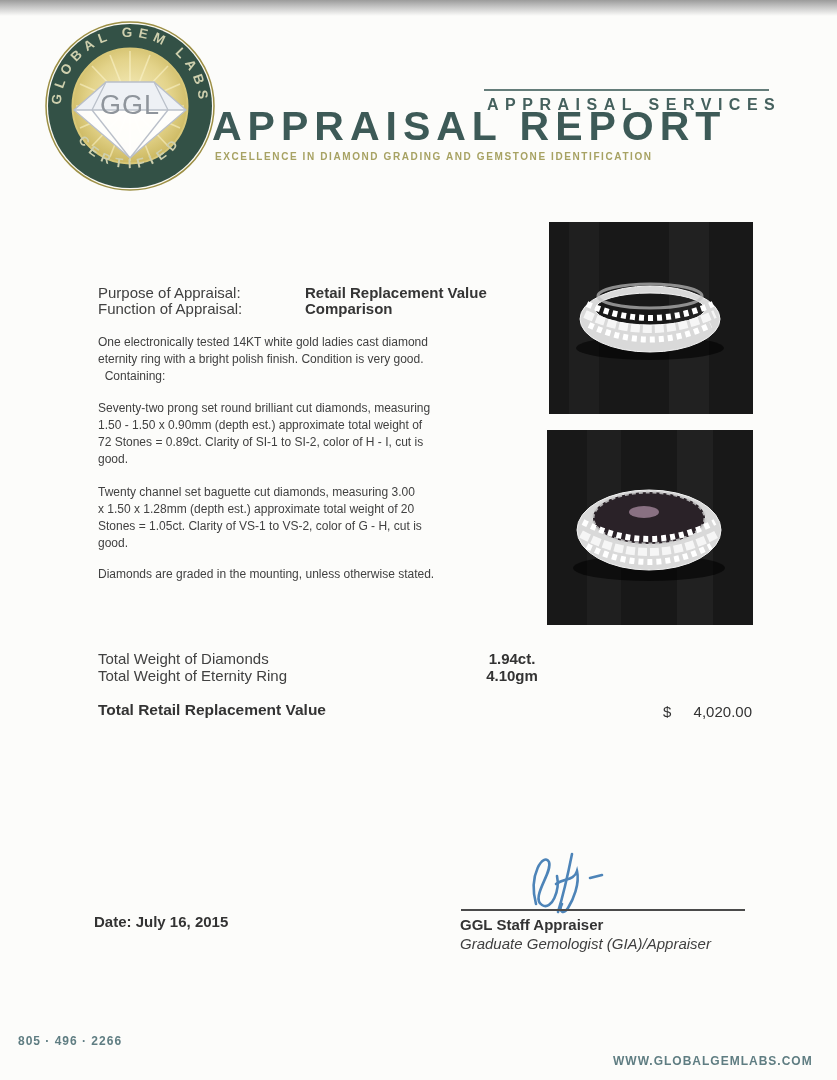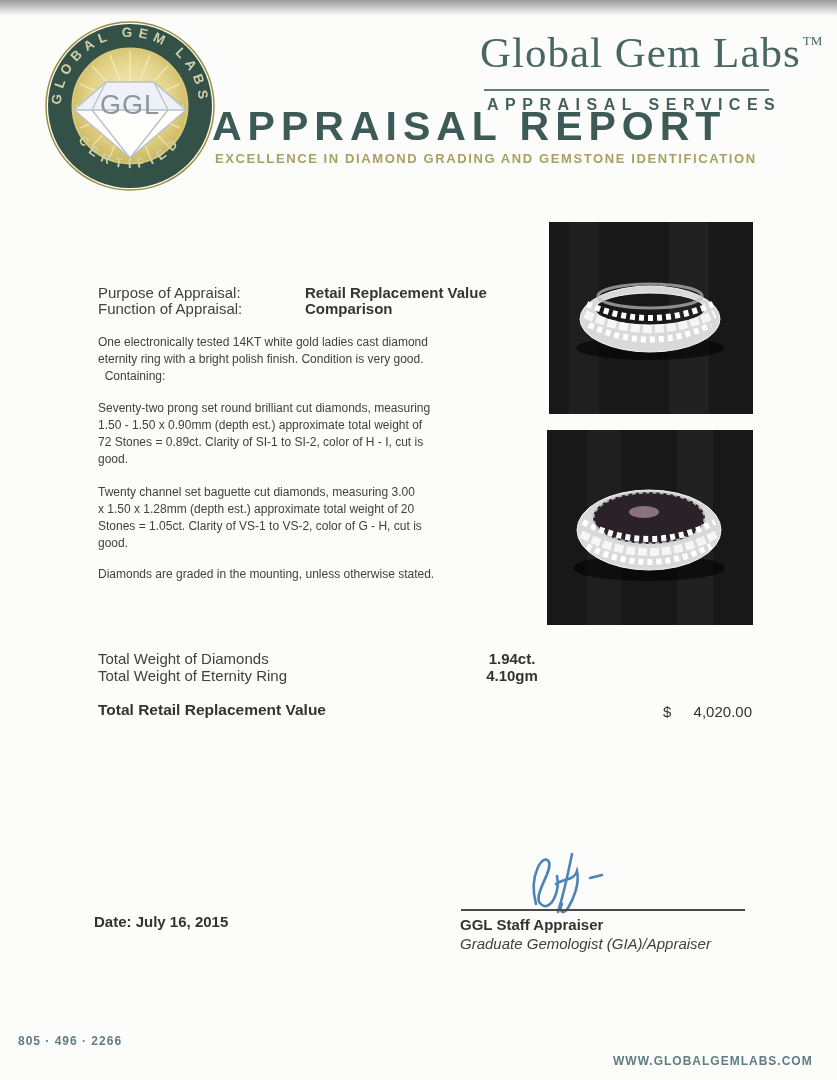--- a/index.html
+++ b/index.html
@@ -14,21 +14,21 @@
   .seal{position:absolute;left:44px;top:20px;width:172px;height:172px;}
   
   .brand-name{position:absolute;left:480px;top:28px;width:300px;
     font-family:"Liberation Serif",serif;font-size:43px;color:#4a6663;letter-spacing:1px;white-space:nowrap;}
   .brand-tm{font-size:13px;vertical-align:22px;letter-spacing:0;margin-left:2px;}
   .brand-rule{position:absolute;left:484px;top:89px;width:285px;height:2px;background:#4a6663;opacity:.85;}
   .brand-sub{position:absolute;left:487px;top:96px;font-size:16px;font-weight:600;
     letter-spacing:6.5px;color:#45615e;white-space:nowrap;}
   .report-title{position:absolute;left:212px;top:103px;font-size:41px;font-weight:700;
     letter-spacing:6px;color:#3d5a57;white-space:nowrap;}
-  .report-tagline{position:absolute;left:215px;top:151px;font-size:13px;font-weight:700;
+  .report-tagline{position:absolute;left:215px;top:151px;font-size:10px;font-weight:700;
     letter-spacing:1.6px;color:#a7a263;white-space:nowrap;}
   
   .photo{position:absolute;background:#181818;box-shadow:inset 0 0 22px rgba(0,0,0,.8);}
   .photo-1{left:549px;top:222px;width:204px;height:192px;}
   .photo-2{left:547px;top:430px;width:206px;height:195px;}
   .photo svg{display:block;width:100%;height:100%;}
   
   .kv-label{position:absolute;left:98px;font-size:15px;color:#414141;}
   .kv-value{position:absolute;left:258px;font-size:15px;font-weight:700;color:#353535;margin-left:47px;}
   .para{position:absolute;left:98px;width:450px;font-size:12px;line-height:17px;
@@ -110,21 +110,20 @@
       <text font-family="Liberation Sans,sans-serif" font-size="13.5" font-weight="700" fill="#cfd0ae" letter-spacing="5.5">
         <textPath href="#arcTop" startOffset="50%" text-anchor="middle">GLOBAL GEM LABS</textPath>
       </text>
       <text font-family="Liberation Sans,sans-serif" font-size="13" font-weight="700" fill="#cfd0ae" letter-spacing="6">
         <textPath href="#arcBottom" startOffset="50%" text-anchor="middle">CERTIFIED</textPath>
       </text>
       <text x="86" y="94" text-anchor="middle" font-family="Liberation Sans,sans-serif" font-size="27" fill="#8f959c" letter-spacing="1">GGL</text>
     </svg>
   </div>
 
-  <div class="brand-name"><span>Global Gem Labs</span><span class="brand-tm">TM</span></div>
   <div class="brand-rule"></div>
   <div class="brand-sub">APPRAISAL SERVICES</div>
 
   <div class="report-title">APPRAISAL REPORT</div>
   <div class="report-tagline">EXCELLENCE IN DIAMOND GRADING AND GEMSTONE IDENTIFICATION</div>
 
   <div class="photo photo-1">
     <svg viewBox="0 0 204 192">
       <rect width="204" height="192" fill="#181818"></rect>
       <rect x="20" width="30" height="192" fill="#ffffff" opacity="0.03"></rect>

